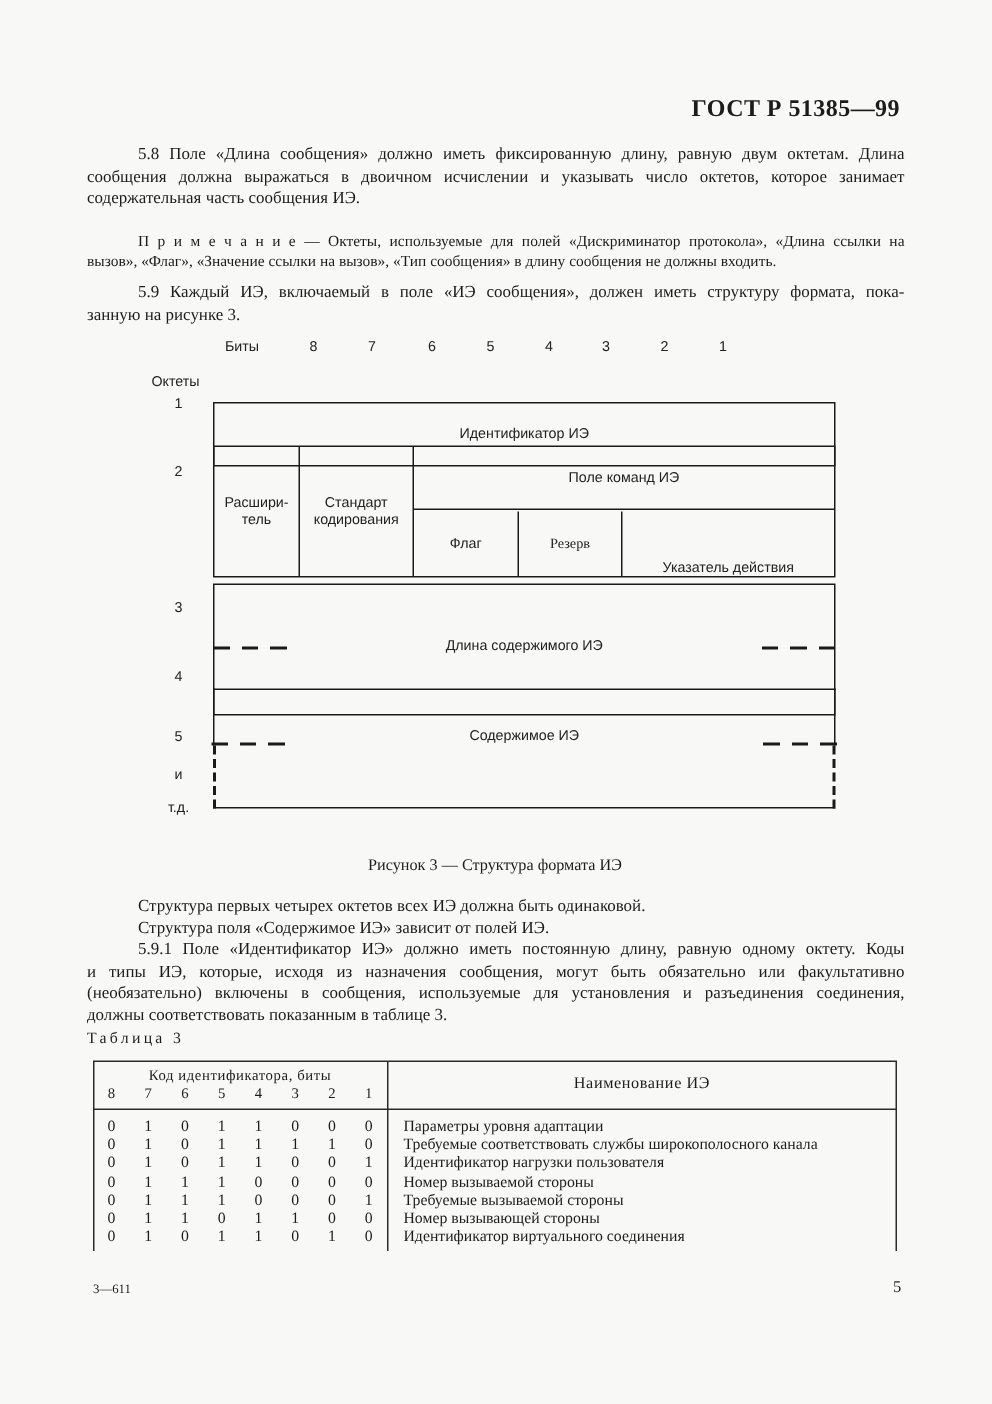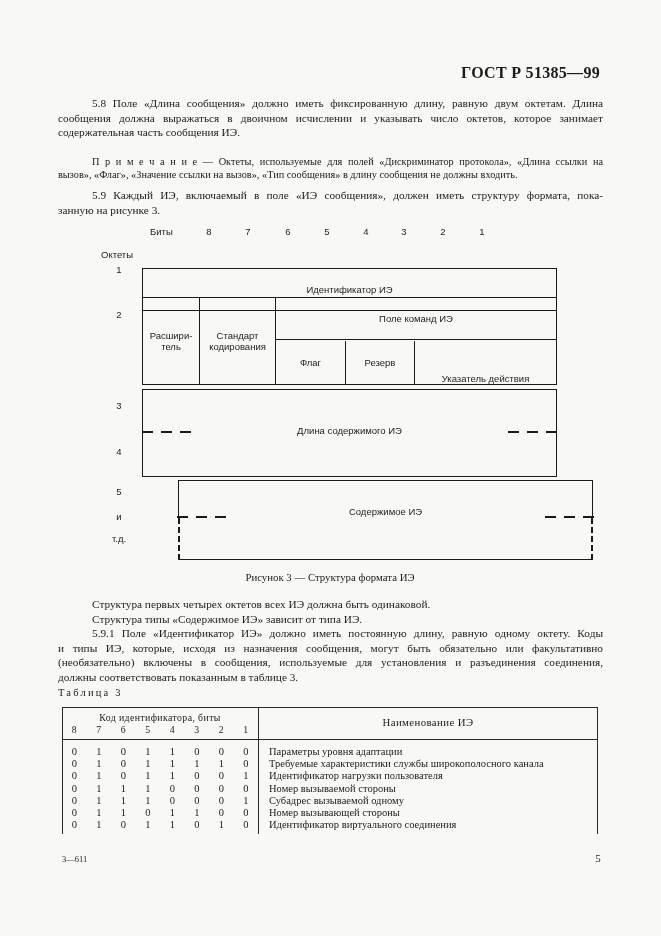--- a/index.html
+++ b/index.html
@@ -30,27 +30,27 @@
   .foct { position:absolute; left:104px; width:30px; text-align:center; }
   .fbox { position:absolute; left:142px; width:415px; border:1.5px solid #1a1a1a; }
   .center-cell { display:flex; align-items:center; justify-content:center; text-align:center; }
   #fbox1 { top:251px; height:43px;margin-top:17px; }
   #fbox2 { top:297px; height:88px; }
   #fbox2 .cell { position:absolute; }
   .cell-ext { left:0; top:0; width:57px; height:100%; border-right:1.5px solid #1a1a1a; }
   .cell-std { left:57px; top:0; width:76px; height:100%; border-right:1.5px solid #1a1a1a; }
   .cell-cmd { left:133px; right:0; top:0; height:41.5px; border-bottom:1.5px solid #1a1a1a; }
   .cell-flag { left:133px; top:43px; bottom:0; width:70px; border-right:1.5px solid #1a1a1a; }
-  .cell-res { left:203px; top:43px; bottom:0; width:69px; border-right:1.5px solid #1a1a1a; }
+  .cell-res { left:203px; top:43px; bottom:0; width:69px; border-right:1.5px solid #1a1a1a;font-family:Liberation Serif, serif; }
   .cell-act { left:272px; top:43px; bottom:0; right:0;align-items:flex-end; }
   #fbox3 { top:389px; height:88px;padding-left:12px; }
   .dash { position:absolute; height:2px; width:56px;
           background:repeating-linear-gradient(90deg,#1a1a1a 0 11px,transparent 11px 19px); }
   .dash.r { transform:scaleX(-1); }
-  #fbox4 { top:480px; height:80px; border:none;margin-left:36px; }
+  #fbox4 { top:459px; height:80px; border:none; }
   .b4top { position:absolute; left:0; right:0; top:0; height:38px;
            border:1.5px solid #1a1a1a; border-bottom:none; }
   .b4bot { position:absolute; left:0; right:0; top:38px; bottom:0;
            border-left:2px dashed #1a1a1a; border-right:2px dashed #1a1a1a; border-bottom:1.5px solid #1a1a1a; }
   .b4label { position:absolute; left:0; right:0; top:26px; text-align:center; }
   .b3label { position:absolute; left:0; right:0; top:35px; text-align:center; }
   .fig-caption { position:absolute; left:60px; top:571px; width:540px; text-align:center;
                  font-family:"Liberation Serif", serif; font-size:10.8px; color:#1c1c1c; }
 
   
@@ -131,21 +131,21 @@
       <div class="b4label">Содержимое ИЭ</div>
       <div class="dash" style="left:-1px; top:36px;"></div>
       <div class="dash r" style="right:-1px; top:36px;"></div>
     </div>
 
     <div class="fig-caption">Рисунок 3 — Структура формата ИЭ</div>
   </div>
 
   <div class="textblock" id="tb-bottom">
     <div class="tl ind">Структура первых четырех октетов всех ИЭ должна быть одинаковой.</div>
-    <div class="tl ind">Структура типы «Содержимое ИЭ» зависит от типа ИЭ.</div>
+    <div class="tl ind">Структура поля «Содержимое ИЭ» зависит от полей ИЭ.</div>
     <div class="tl ind full">5.9.1 Поле «Идентификатор ИЭ» должно иметь постоянную длину, равную одному октету. Коды</div>
     <div class="tl full">и типы ИЭ, которые, исходя из назначения сообщения, могут быть обязательно или факультативно</div>
     <div class="tl full">(необязательно) включены в сообщения, используемые для установления и разъединения соединения,</div>
     <div class="tl">должны соответствовать показанным в таблице 3.</div>
   </div>
 
   <div class="table-label">Таблица 3</div>
 
   <div class="gtable">
     <div class="vline vl-left"></div>
@@ -182,21 +182,21 @@
           <div class="codes">
             <span>0</span>
             <span>1</span>
             <span>0</span>
             <span>1</span>
             <span>1</span>
             <span>1</span>
             <span>1</span>
             <span>0</span>
           </div>
-          <div class="iename">Требуемые характеристики службы широкополосного канала</div>
+          <div class="iename">Требуемые соответствовать службы широкополосного канала</div>
         </div>
         <div class="trow">
           <div class="codes">
             <span>0</span>
             <span>1</span>
             <span>0</span>
             <span>1</span>
             <span>1</span>
             <span>0</span>
             <span>0</span>
@@ -221,21 +221,21 @@
           <div class="codes">
             <span>0</span>
             <span>1</span>
             <span>1</span>
             <span>1</span>
             <span>0</span>
             <span>0</span>
             <span>0</span>
             <span>1</span>
           </div>
-          <div class="iename">Субадрес вызываемой одному</div>
+          <div class="iename">Требуемые вызываемой стороны</div>
         </div>
         <div class="trow">
           <div class="codes">
             <span>0</span>
             <span>1</span>
             <span>1</span>
             <span>0</span>
             <span>1</span>
             <span>1</span>
             <span>0</span>

